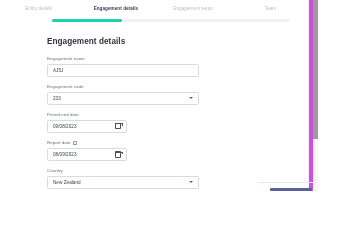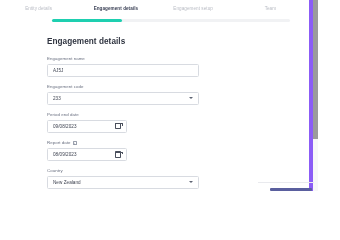--- a/index.html
+++ b/index.html
@@ -9,21 +9,21 @@
     height: 191px;
     overflow: hidden;
     background: #ffffff;
     font-family: "Liberation Sans", sans-serif;
   }
 
   #app {
     position: relative;
     width: 340px;
     height: 191px;
-    background: #8b5cf6;
+    background: #d946ef;
     overflow: hidden;
   }
 
   
   .wizard {
     position: absolute;
     left: 0;
     top: 0;
     width: 309px;
     height: 26px;

